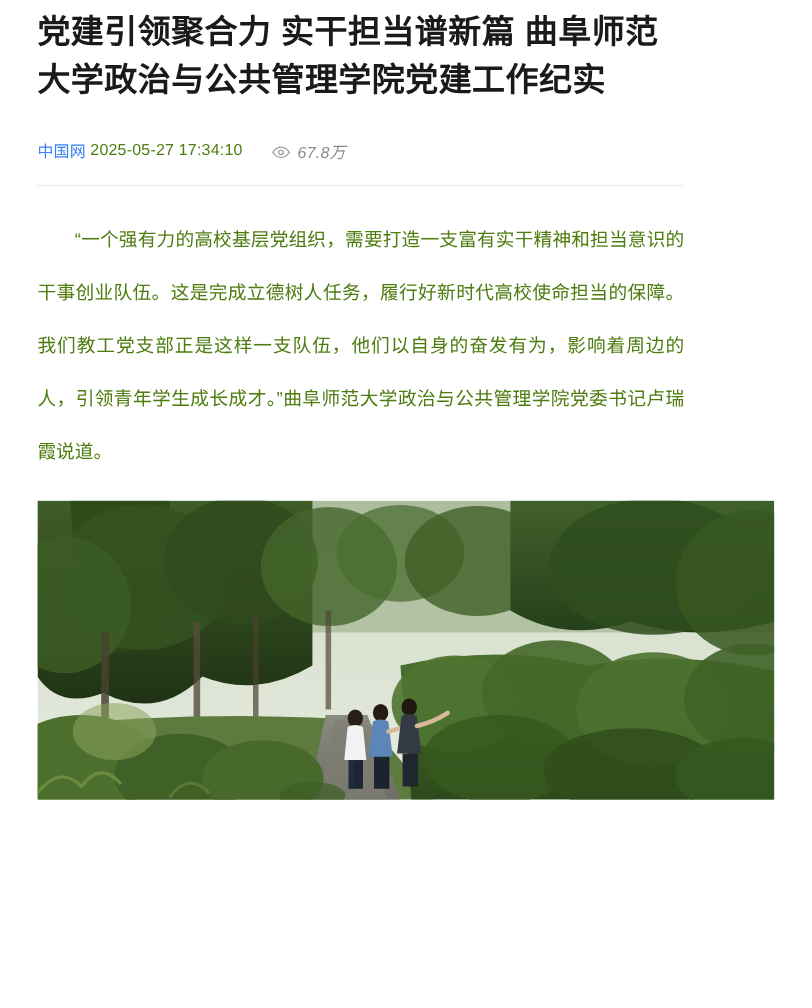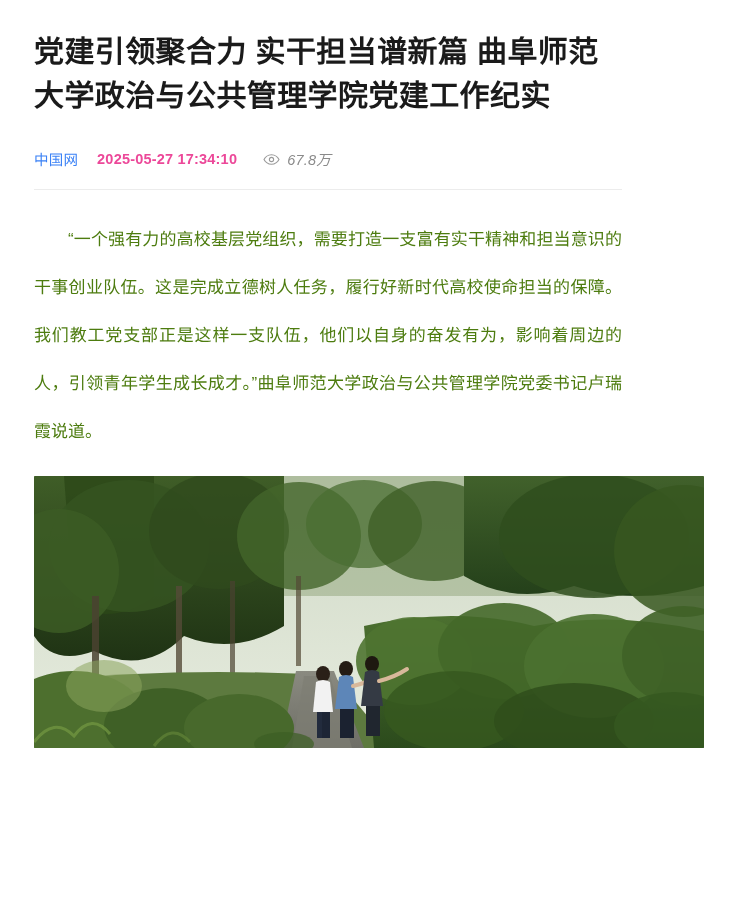--- a/index.html
+++ b/index.html
@@ -11,21 +11,21 @@
     width: 738px;
     height: 916px;
     overflow: hidden;
     font-family: "Liberation Sans", "DejaVu Sans", sans-serif;
     color: #222222;
   }
   .page {
     width: 656px;
     height: 916px;
     box-sizing: border-box;
-    padding: 30px 34px 0 34px;
+    padding: 8px 34px 0 34px;
     position: relative;
     background: #ffffff;
   }
   .article-title {
     font-size: 30px;
     line-height: 44px;
     font-weight: bold;
     color: #1a1a1a;
     letter-spacing: 0.4px;
     margin: 0;
@@ -38,23 +38,22 @@
     margin-top: 30px;
     font-size: 14.5px;
     color: #8a8a8a;
     letter-spacing: 0.2px;
   }
   .meta-source {
     color: #3b82f6;
     font-family: Liberation Mono, monospace;
   }
   .meta-date {
-    margin-left: 19px;
-    color: #ec4899;
-    font-weight: bold;
+    margin-left: 4px;
+    color: #4d7c0f;
   }
   .meta-views {
     margin-left: 26px;
     display: flex;
     align-items: center;
     font-style: italic;
   }
   .eye-icon {
     display: inline-block;
     width: 17px;

